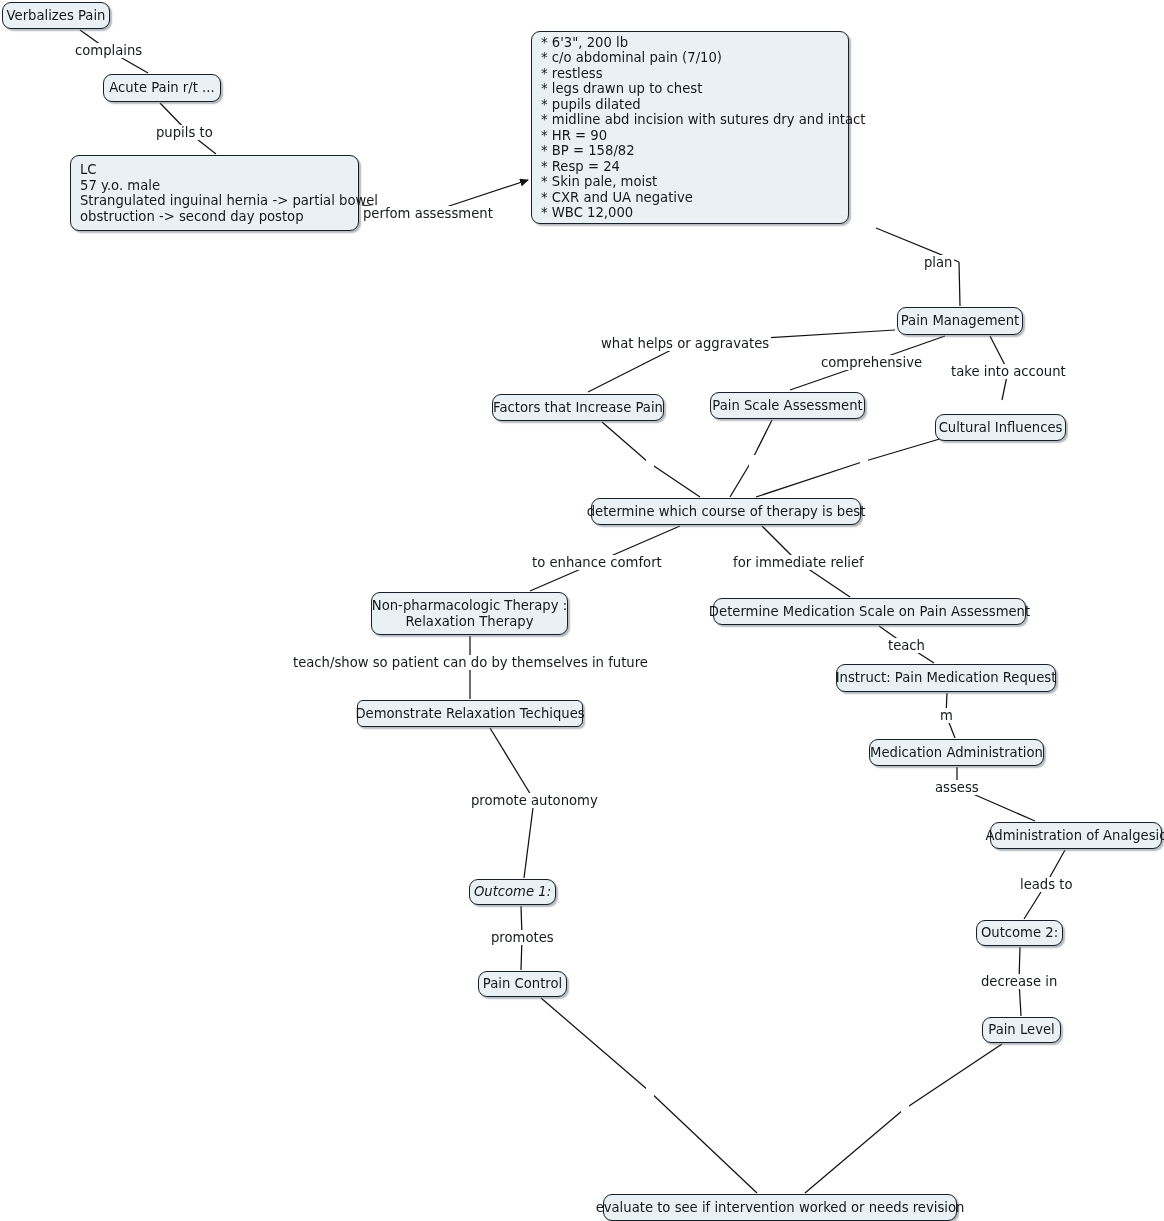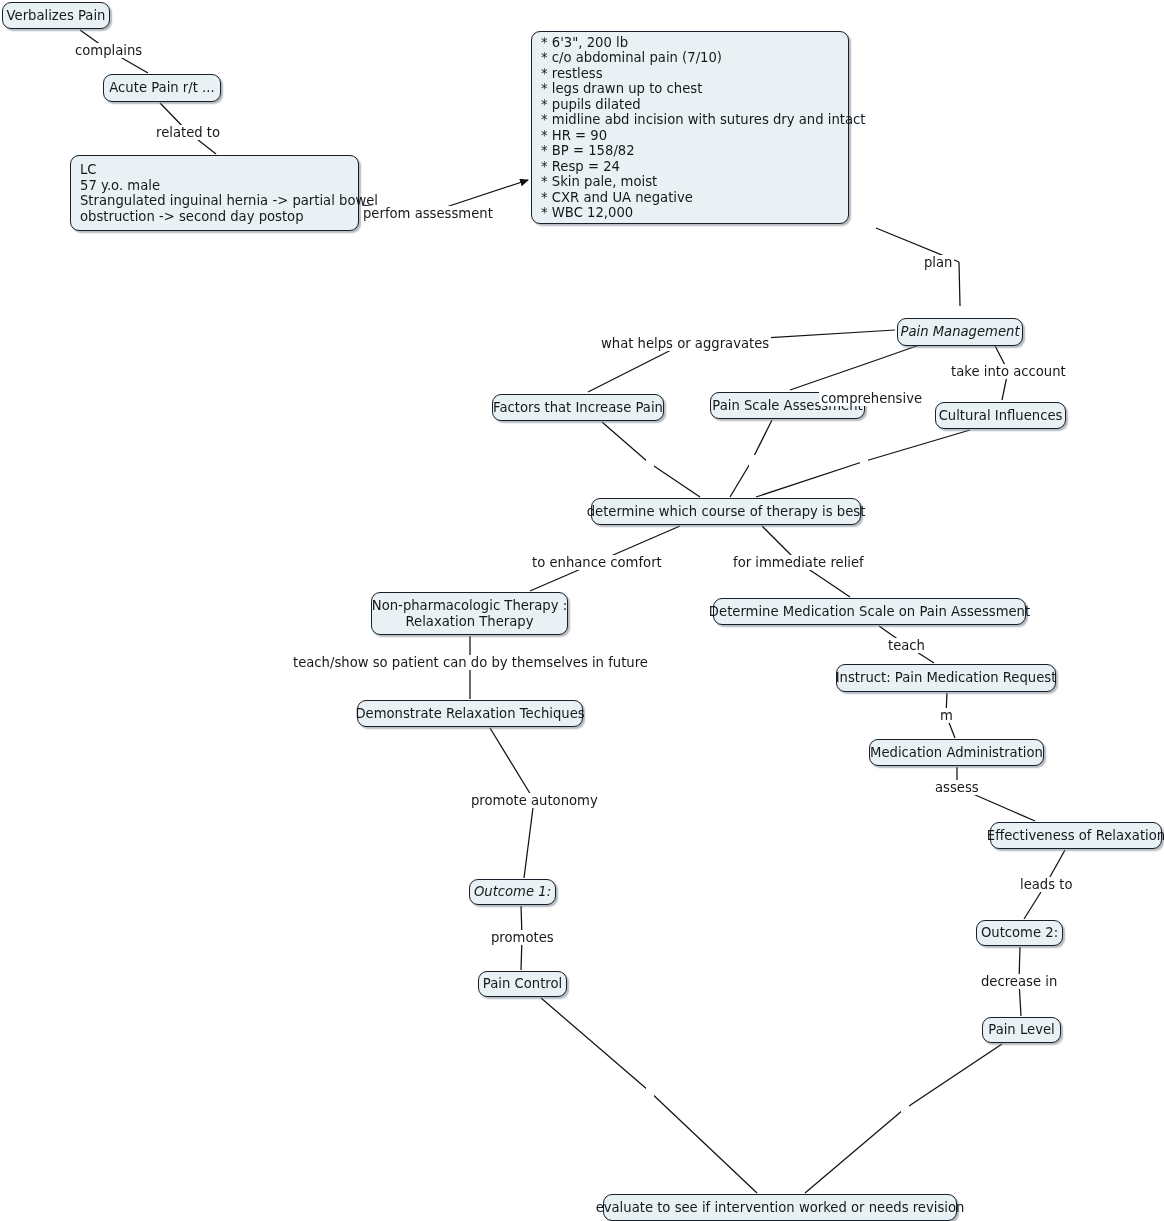--- a/index.html
+++ b/index.html
@@ -129,45 +129,45 @@
 * restless
 * legs drawn up to chest
 * pupils dilated
 * midline abd incision with sutures dry and intact
 * HR = 90
 * BP = 158/82
 * Resp = 24
 * Skin pale, moist
 * CXR and UA negative
 * WBC 12,000</div>
-      <div class="node" style="left: 897px; top: 318px; width: 126px; height: 28px; font-style: italic;">Pain Management</div>
+      <div class="node" style="left: 897px; top: 307px; width: 126px; height: 28px;">Pain Management</div>
       <div class="node" style="left: 492px; top: 394px; width: 172px; height: 27px;">Factors that Increase Pain</div>
       <div class="node" style="left: 710px; top: 392px; width: 155px; height: 27px; text-align: right;">Pain Scale Assessment</div>
-      <div class="node" style="left: 935px; top: 402px; width: 131px; height: 27px;">Cultural Influences</div>
+      <div class="node" style="left: 935px; top: 414px; width: 131px; height: 27px;">Cultural Influences</div>
       <div class="node" style="left: 591px; top: 498px; width: 270px; height: 27px;">determine which course of therapy is best</div>
       <div class="node" style="left: 371px; top: 592px; width: 197px; height: 43px;">Non-pharmacologic Therapy :
 Relaxation Therapy</div>
       <div class="node" style="left: 713px; top: 598px; width: 313px; height: 27px;">Determine Medication Scale on Pain Assessment</div>
       <div class="node" style="left: 836px; top: 664px; width: 220px; height: 28px;">Instruct: Pain Medication Request</div>
-      <div class="node" style="left: 357px; top: 700px; width: 226px; height: 27px;">Demonstrate Relaxation Techiques</div>
+      <div class="node" style="left: 357px; top: 700px; width: 226px; height: 27px; border-radius: 6px;">Demonstrate Relaxation Techiques</div>
       <div class="node" style="left: 869px; top: 739px; width: 175px; height: 27px;">Medication Administration</div>
-      <div class="node" style="left: 990px; top: 822px; width: 172px; height: 27px;">Effectiveness of Relaxation</div>
+      <div class="node" style="left: 990px; top: 822px; width: 172px; height: 27px;">Administration of Analgesic</div>
       <div class="node" style="left: 469px; top: 879px; width: 87px; height: 26px; font-style: italic;">Outcome 1:</div>
       <div class="node" style="left: 976px; top: 920px; width: 87px; height: 26px;">Outcome 2:</div>
       <div class="node" style="left: 478px; top: 971px; width: 89px; height: 26px;">Pain Control</div>
       <div class="node" style="left: 982px; top: 1017px; width: 79px; height: 26px;">Pain Level</div>
       <div class="node" style="left: 603px; top: 1194px; width: 354px; height: 27px;">evaluate to see if intervention worked or needs revision</div>
     </div>
   <div id="labels-container">
       <div class="edge-label" style="left: 73px; top: 43px; visibility: visible;">complains</div>
-      <div class="edge-label" style="left: 154px; top: 125px; visibility: visible;">related to</div>
+      <div class="edge-label" style="left: 154px; top: 125px; visibility: visible;">pupils to</div>
       <div class="edge-label" style="left: 361px; top: 206px; visibility: visible;">perfom assessment</div>
       <div class="edge-label" style="left: 922px; top: 255px; visibility: visible;">plan</div>
       <div class="edge-label" style="left: 599px; top: 336px; visibility: visible;">what helps or aggravates</div>
-      <div class="edge-label" style="left: 819px; top: 355px; visibility: visible; margin-top: 36px;">comprehensive</div>
+      <div class="edge-label" style="left: 819px; top: 355px; visibility: visible;">comprehensive</div>
       <div class="edge-label" style="left: 949px; top: 364px; visibility: visible;">take into account</div>
       <div class="edge-label" style="left: 646px; top: 455px; width: 4px; height: 14px;"></div>
       <div class="edge-label" style="left: 749px; top: 455px; width: 4px; height: 14px;"></div>
       <div class="edge-label" style="left: 860px; top: 455px; width: 4px; height: 14px;"></div>
       <div class="edge-label" style="left: 530px; top: 555px; visibility: visible;">to enhance comfort</div>
       <div class="edge-label" style="left: 731px; top: 555px; visibility: visible;">for immediate relief</div>
       <div class="edge-label" style="left: 291px; top: 655px; visibility: visible;">teach/show so patient can do by themselves in future</div>
       <div class="edge-label" style="left: 886px; top: 638px; visibility: visible;">teach</div>
       <div class="edge-label" style="left: 938px; top: 708px; visibility: visible;">m</div>
       <div class="edge-label" style="left: 933px; top: 780px; visibility: visible;">assess</div>

